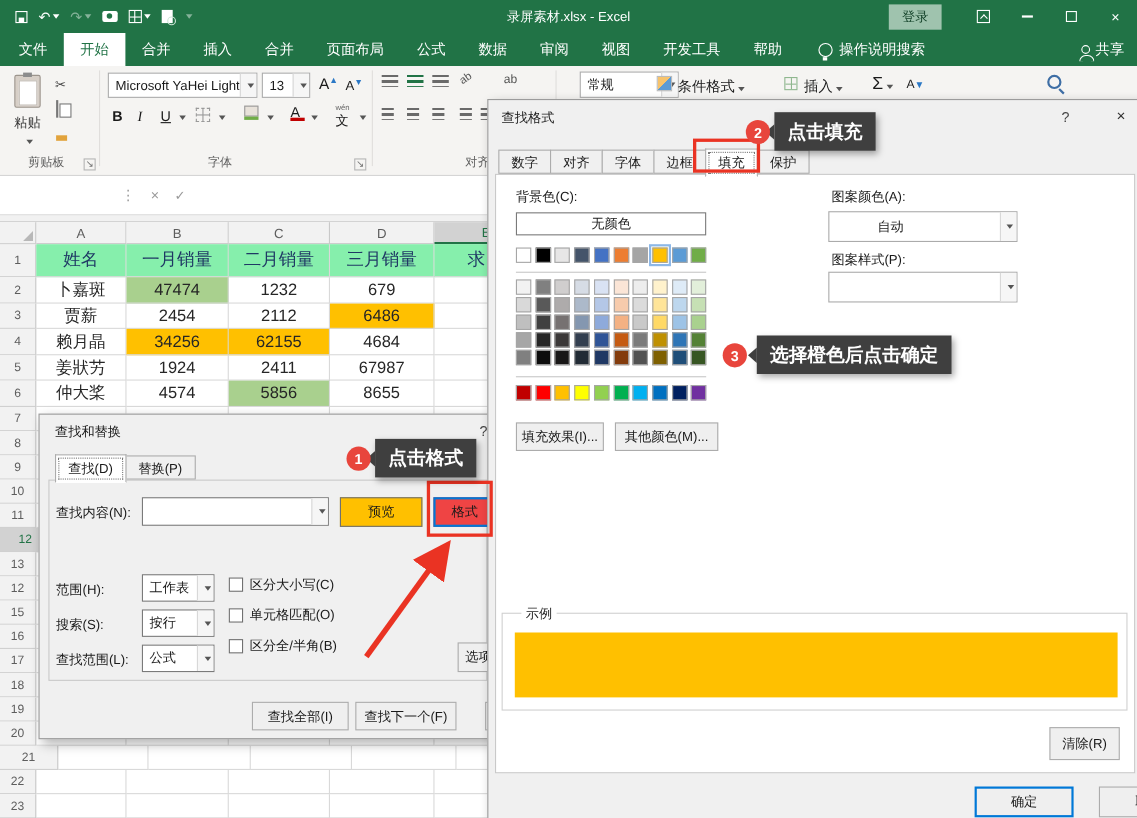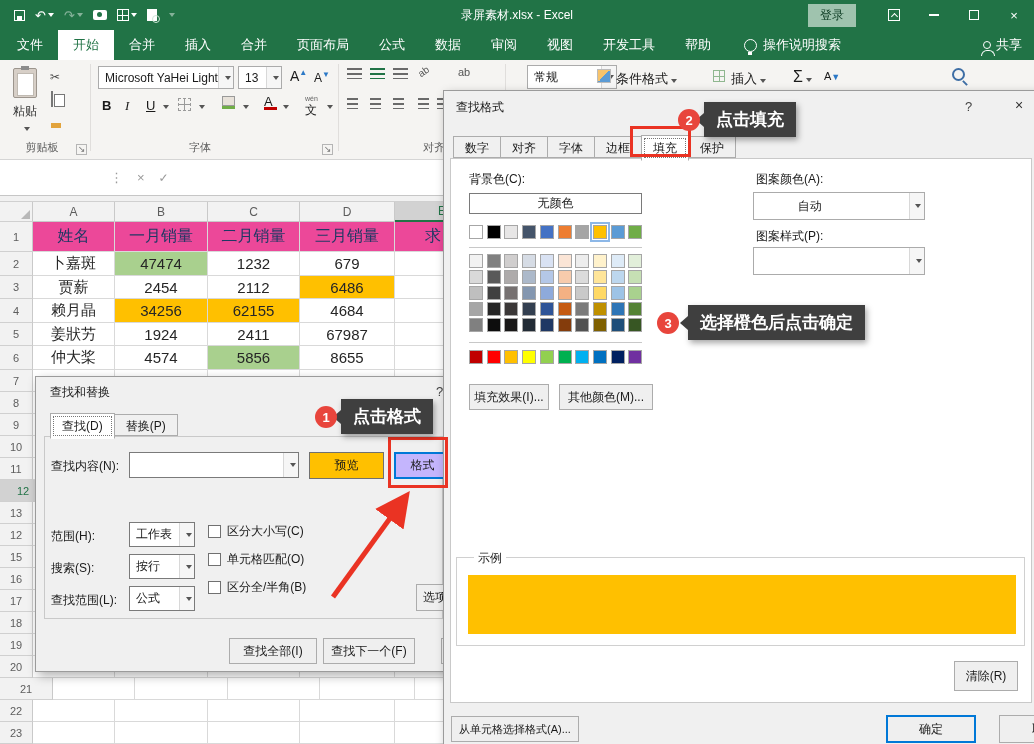--- a/index.html
+++ b/index.html
@@ -84,21 +84,21 @@
   .sgap { height:6px; background:#f1f1f1; border-bottom:1px solid #d0d0d0; }
   .srow { display:flex; }
   .scell { border-right:1px solid #d9d9d9; border-bottom:1px solid #d9d9d9; overflow:hidden; white-space:nowrap;
            display:flex; align-items:center; justify-content:center; font-size:15px; color:#262626; }
   .gut { background:#f2f2f2; border-right:1px solid #c9c9c9; border-bottom:1px solid #d0d0d0; font-size:11px; color:#5d5d5d; }
   .corner { background:#f2f2f2; position:relative; }
   .corner:after { content:''; position:absolute; right:2px; bottom:2px; border-left:9px solid transparent; border-bottom:9px solid #b8b8b8; }
   .colh { background:#f2f2f2; font-size:12px; color:#5d5d5d; border-right:1px solid #c9c9c9; border-bottom:1px solid #c9c9c9; }
   .colh.selcol { background:#d2d2d2; color:#217346; border-bottom:2px solid #217346; }
   .gut.selrow { background:#d2d2d2; color:#217346; border-right:2px solid #217346; }
-  .hdrc { background:#ec4899; color:#1f3864; font-size:16px; }
+  .hdrc { background:#86efac; color:#1f3864; font-size:16px; }
   .hdrc.e1 { justify-content:flex-start; padding-left:30px; }
   .datac { font-size:15px; }
 
   
   .dlg { position:absolute; background:#f0f0f0; border:1px solid #9b9b9b; box-shadow:3px 4px 10px rgba(0,0,0,.3); }
   .dtitle { position:absolute; font-size:12px; color:#1a1a1a; }
   .dhelp { position:absolute; color:#444; font-size:13px; }
   .dclose { position:absolute; color:#333; font-size:14px; }
   .wtab { display:inline-block; height:22px; line-height:22px; padding:0 11px; border:1px solid #acacac; background:#f0f0f0;
           margin-right:-1px; font-size:12px; color:#1a1a1a; position:relative; }
@@ -510,21 +510,21 @@
     <div class="page" style="left:8px; top:59px; width:399px; height:183px; background:#f0f0f0;"></div>
 
     <span class="lbl abs" style="left:15px; top:81px;">查找内容(N):</span>
     <div class="combo" style="left:93px; top:75px; width:170px; height:26px; border-color:#7a7a7a;">
       <span></span>
         <span class="cw">
           <span class="caret-g"></span>
         </span>
     </div>
     <div class="wbtn" style="left:273px; top:75px; width:75px; height:27px; background:#FFC000; border-color:#707070;">预览</div>
-    <div class="wbtn default" style="left:358px; top:75px; width:57px; height:27px; background:#c4b5fd;">格式</div>
+    <div class="wbtn default" style="left:358px; top:75px; width:57px; height:27px; background:#ef4444;">格式</div>
 
     <span class="lbl abs" style="left:15px; top:151px;">范围(H):</span>
     <div class="combo" style="left:93px; top:145px; width:66px; height:25px; border-color:#7a7a7a;">
       <span>工作表</span>
         <span class="cw">
           <span class="caret-g"></span>
         </span>
     </div>
     <span class="lbl abs" style="left:15px; top:183px;">搜索(S):</span>
     <div class="combo" style="left:93px; top:177px; width:66px; height:25px; border-color:#7a7a7a;">
@@ -660,21 +660,20 @@
         <span class="cw">
           <span class="caret-g"></span>
         </span>
     </div>
 
     <div class="grpbox" style="left:12px; top:466px; width:569px; height:89px;"></div>
     <span class="grplbl" style="left:30px; top:459px;">示例</span>
     <div class="abs" id="sample-fill" style="left: 24px; top: 484px; width: 548px; height: 59px; background: rgb(255, 192, 0);"></div>
 
     <div class="wbtn" style="left:510px; top:570px; width:64px; height:30px;">清除(R)</div>
-    <div class="wbtn" style="left:7px; top:625px; width:128px; height:26px; font-size:11px;">从单元格选择格式(A)...</div>
     <div class="wbtn default" style="left:442px; top:624px; width:90px; height:28px;">确定</div>
     <div class="wbtn" style="left:555px; top:624px; width:90px; height:28px;">取消</div>
   </div>
 
   <svg id="arrow-svg">
     <defs>
       <marker id="ah" markerWidth="7" markerHeight="7" refX="5" refY="3.5" orient="auto">
         <polygon points="0 0, 7 3.5, 0 7" fill="#ea3323"></polygon>
       </marker>
     </defs>

